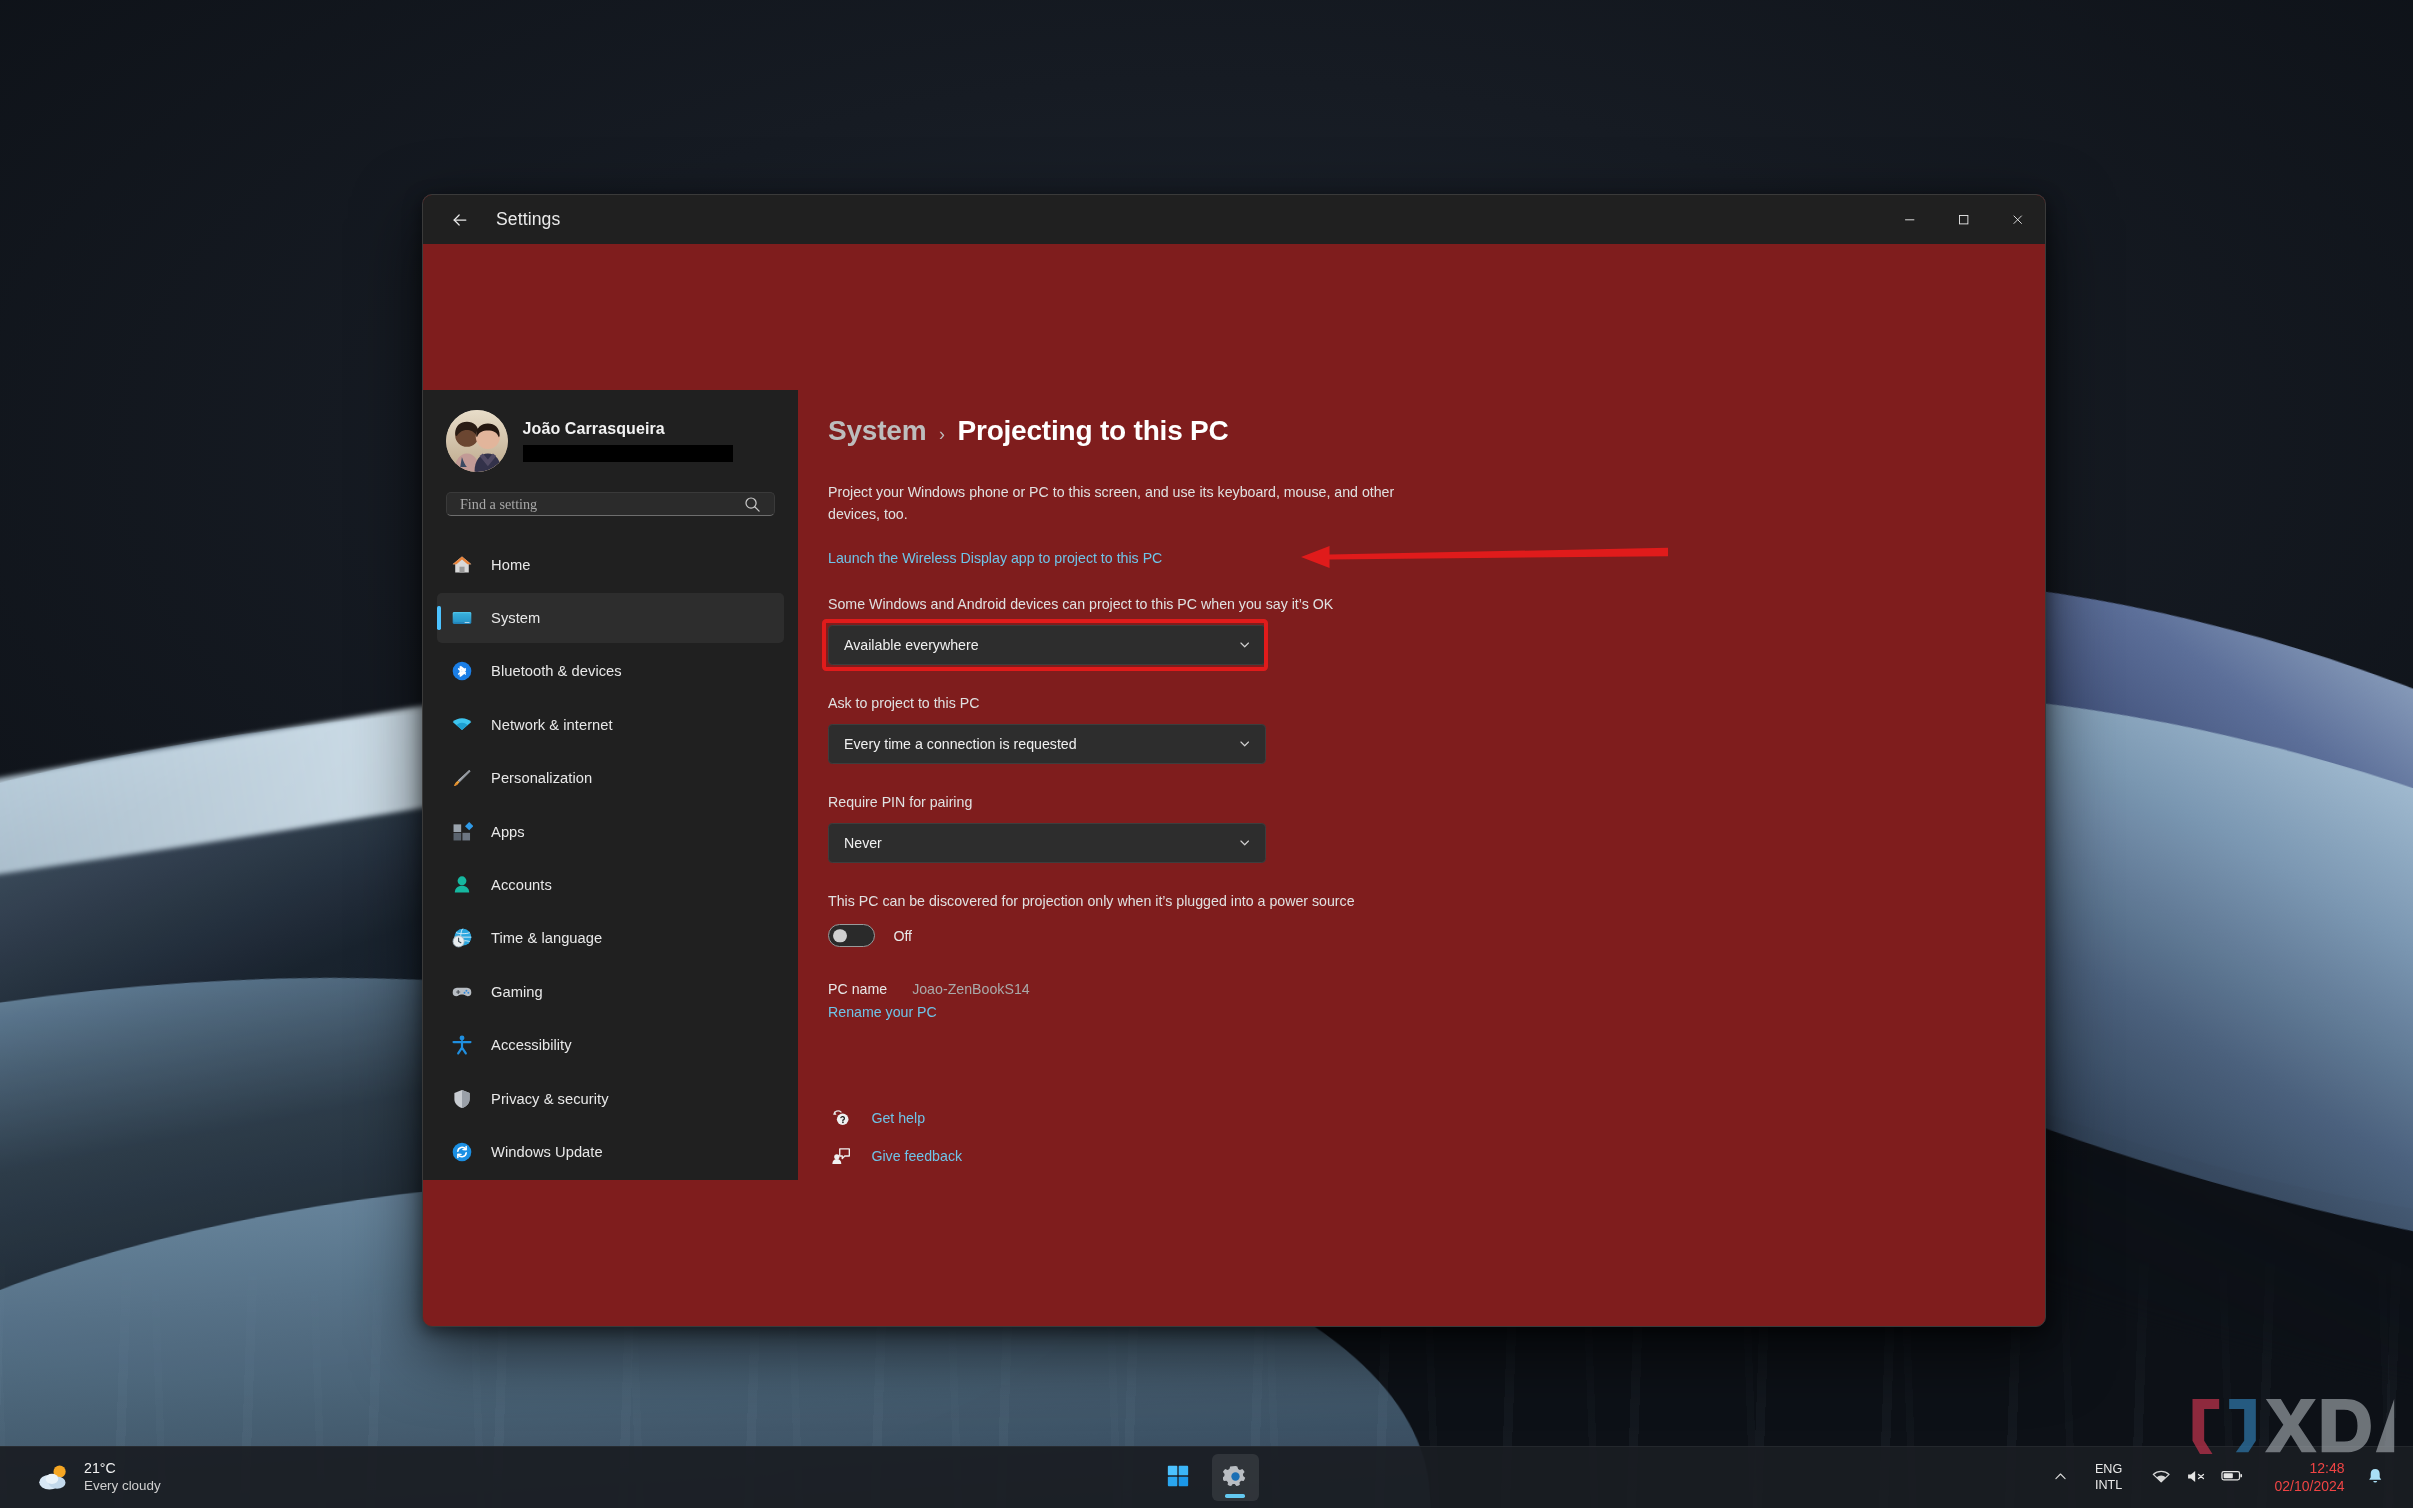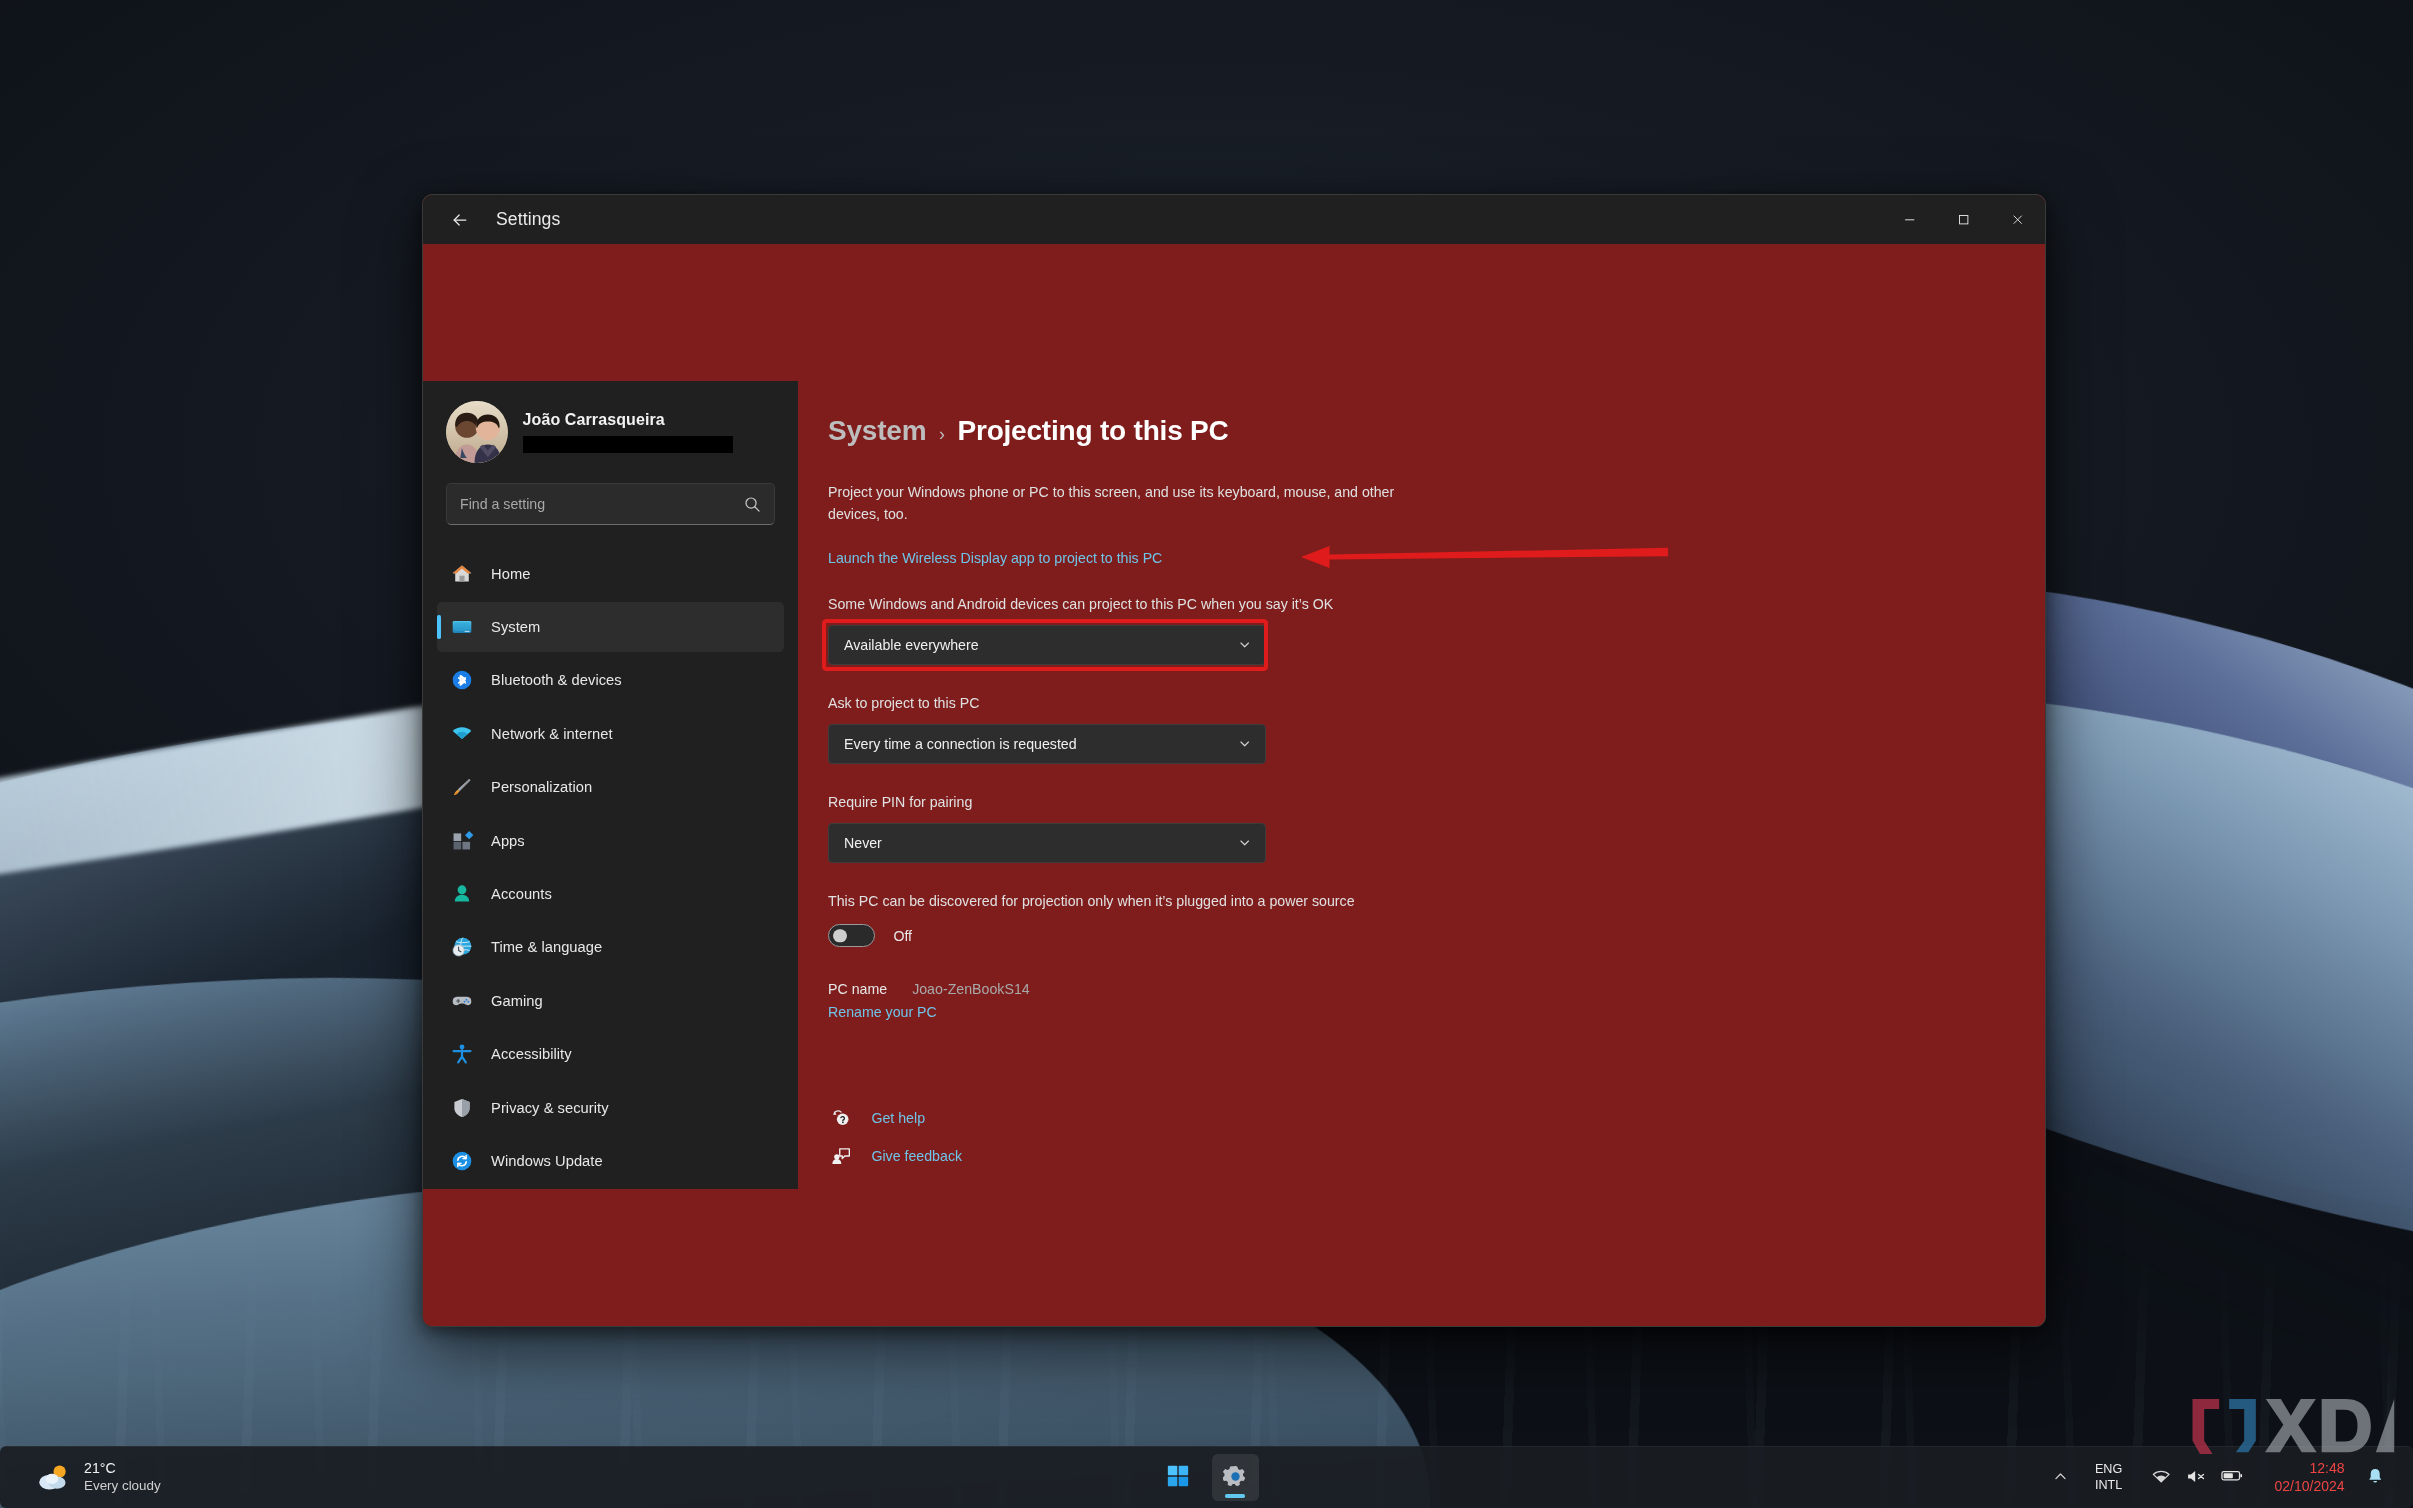--- a/index.html
+++ b/index.html
@@ -133,25 +133,26 @@
   }
   .avatar svg { display:block; width:100%; height:100%; }
   .profile-text { margin-left:15px; }
   .profile-name { font-size:16px; color:#f2f2f2; font-weight:600; letter-spacing:0.1px; }
   .profile-email-redacted {
     margin-top:7.5px; width:210px; height:17px; background:#000;
   }
 
   .search-wrap { padding:8.4px 8.4px 0 8.4px; }
   .search-box {
-    height:42px; background:#2b2b2b;
+    height:24px; background:#2b2b2b;
     border:0.8px solid #3a3a3a; border-bottom:0.8px solid #6e6e6e;
     border-radius:5px;
     display:flex; align-items:center; padding:0 13.4px;
     cursor:text;
+    font-family:Liberation Serif, serif;
   }
   .search-box input {
     flex:1; background:transparent; border:0; outline:0;
     color:#e3e3e3; font-size:14.2px; font-family:inherit;
   }
   .search-box input::placeholder { color:#a8a8a8; }
 
   .nav { margin-top:23.5px; overflow:hidden; }
   .nav-item {
     height:50px; display:flex; align-items:center;
@@ -227,21 +228,21 @@
   .flink-txt { font-size:14.2px; color:#6fc4e8; }
 
   
   #red-arrow { position:absolute; left:1291px; top:536px; width:377px; height:42px; pointer-events:none; }
 
   
   #taskbar {
     position:absolute; left:0; right:0; bottom:0; height:62px;
     background:rgba(26,29,34,.93);
     border-top:0.8px solid rgba(255,255,255,.05);
-    display:flex; align-items:center;border-radius:6px;
+    display:flex; align-items:center;
   }
   .tb-weather { display:flex; align-items:center; margin-left:25px; cursor:pointer; padding:5px 10px; border-radius:5px; }
   .tb-weather-ico { width:39px; height:34px; flex:0 0 39px; margin-right:10px; position:relative; }
   .tb-weather-txt { line-height:1.25; }
   .tb-temp { font-size:14.2px; color:#f2f2f2; }
   .tb-cond { font-size:13.4px; color:#cfcfcf; }
 
   .tb-center {
     position:absolute; left:50%; transform:translateX(-50%);
     display:flex; align-items:center; gap:10px;

